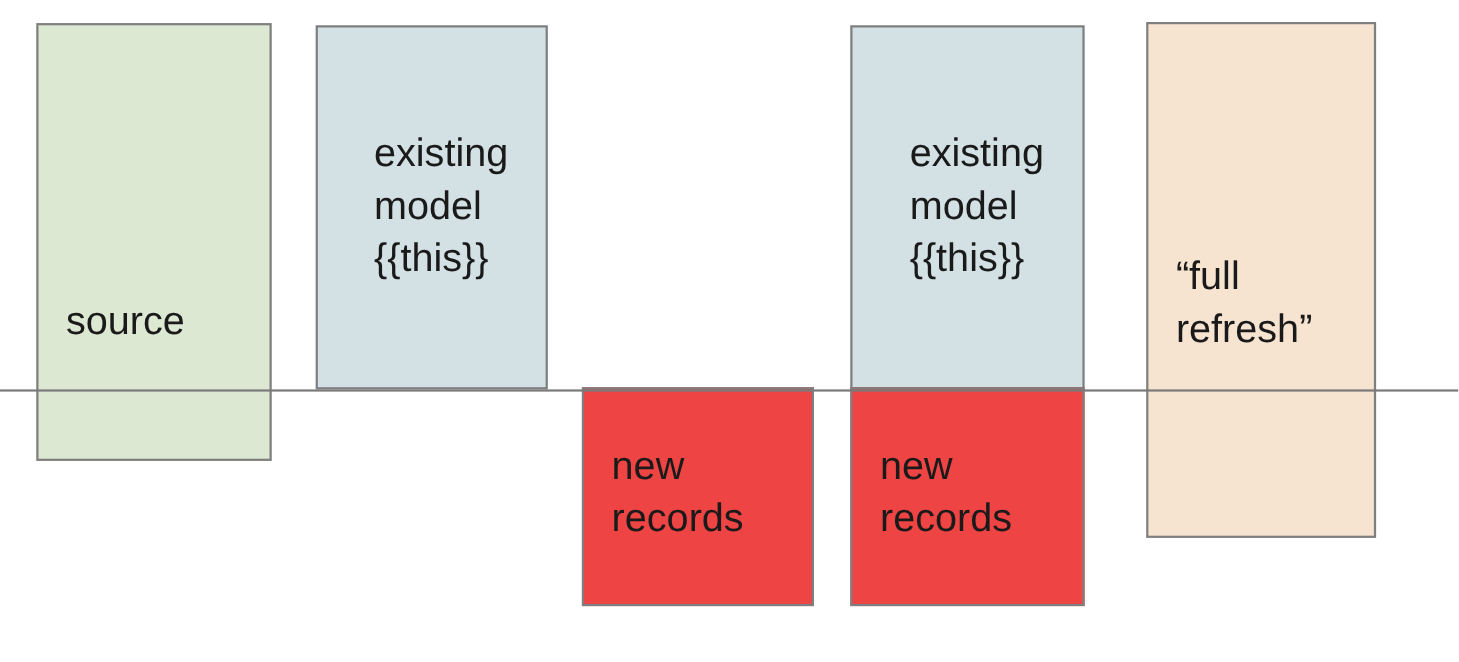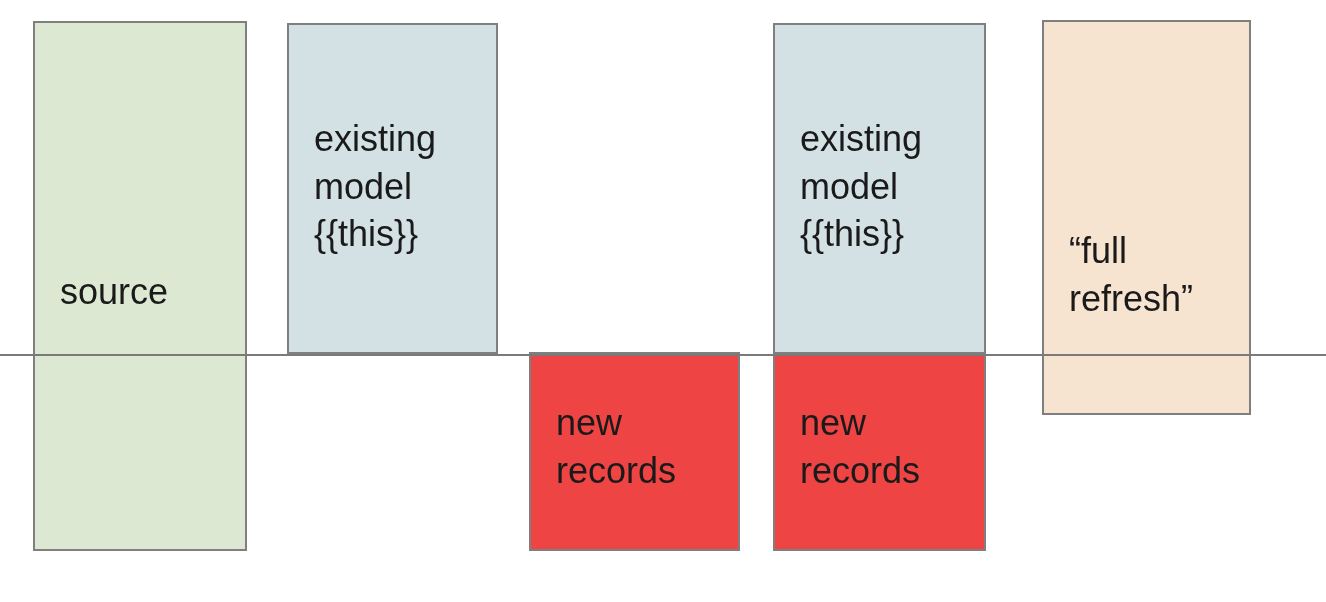--- a/index.html
+++ b/index.html
@@ -41,30 +41,30 @@
     white-space: pre-line;
     text-align: left;
     letter-spacing: 0px;
   }
   .box-source   { background: #dde8d3; }
   .box-model    { background: #d3e0e4; }
   .box-new      { background: #ef4444; }
   .box-refresh  { background: #f6e3d0; }
 
   
-  .g-source   { left: 33px;   top: 21px;  width: 214px; height: 530px; }
+  .g-source   { left: 33px;   top: 21px;  width: 214px; height: 398px; }
   .g-model-1  { left: 287px;  top: 23px;  width: 211px; height: 331px; }
   .g-new-1    { left: 529px;  top: 352px; width: 211px; height: 199px; }
   .g-model-2  { left: 773px;  top: 23px;  width: 213px; height: 331px; }
   .g-new-2    { left: 773px;  top: 352px; width: 213px; height: 199px; }
-  .g-refresh  { left: 1042px; top: 20px;  width: 209px; height: 395px; }
+  .g-refresh  { left: 1042px; top: 20px;  width: 209px; height: 469px; }
 
   .g-line     { top: 354px; }
   .align-custom-source  { align-items: flex-start; }
-  .align-custom-model   { align-items: flex-start; }
+  .align-custom-model   { align-items: flex-start; justify-content: center; }
   .align-custom-new     { align-items: flex-start; }
   .align-custom-refresh { align-items: flex-start; }
 
   .pt-source  { padding-top: 245px; }
   .pt-model   { padding-top: 90px; }
   .pt-new     { padding-top: 45px; }
   .pt-refresh { padding-top: 205px; }
 </style>
 </head>
 <body>

